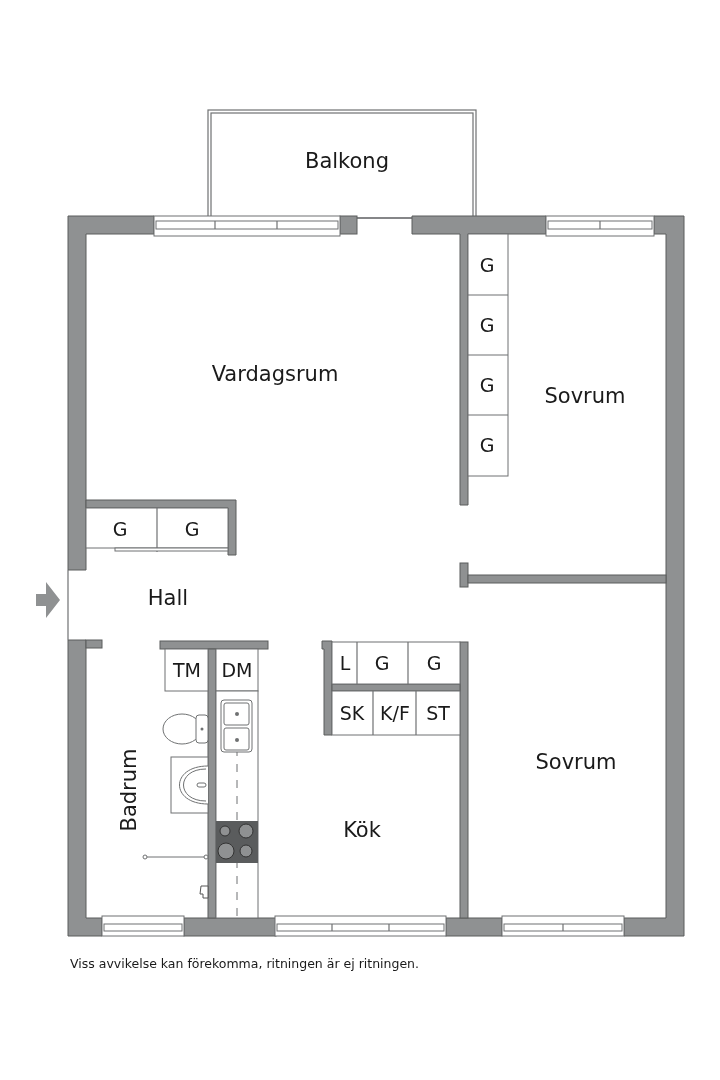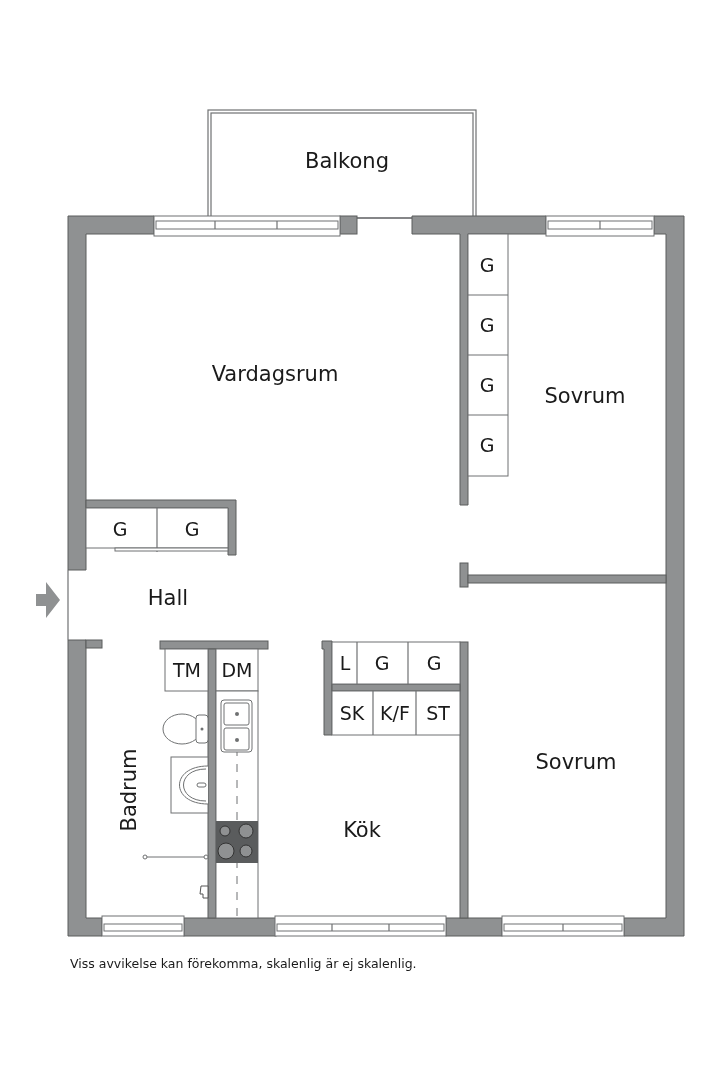--- a/index.html
+++ b/index.html
@@ -167,13 +167,13 @@
   <text class="lbl box" x="237" y="677" text-anchor="middle">DM</text>
 
   <text class="lbl box" x="345" y="670" text-anchor="middle">L</text>
   <text class="lbl box" x="382" y="670" text-anchor="middle">G</text>
   <text class="lbl box" x="434" y="670" text-anchor="middle">G</text>
   <text class="lbl box" x="352" y="720" text-anchor="middle">SK</text>
   <text class="lbl box" x="395" y="720" text-anchor="middle">K/F</text>
   <text class="lbl box" x="438" y="720" text-anchor="middle">ST</text>
 </svg>
 
-<div class="note">Viss avvikelse kan förekomma, skalenlig är ej skalenlig.</div>
+<div class="note">Viss avvikelse kan förekomma, ritningen är ej ritningen.</div>
 
 </body></html>

